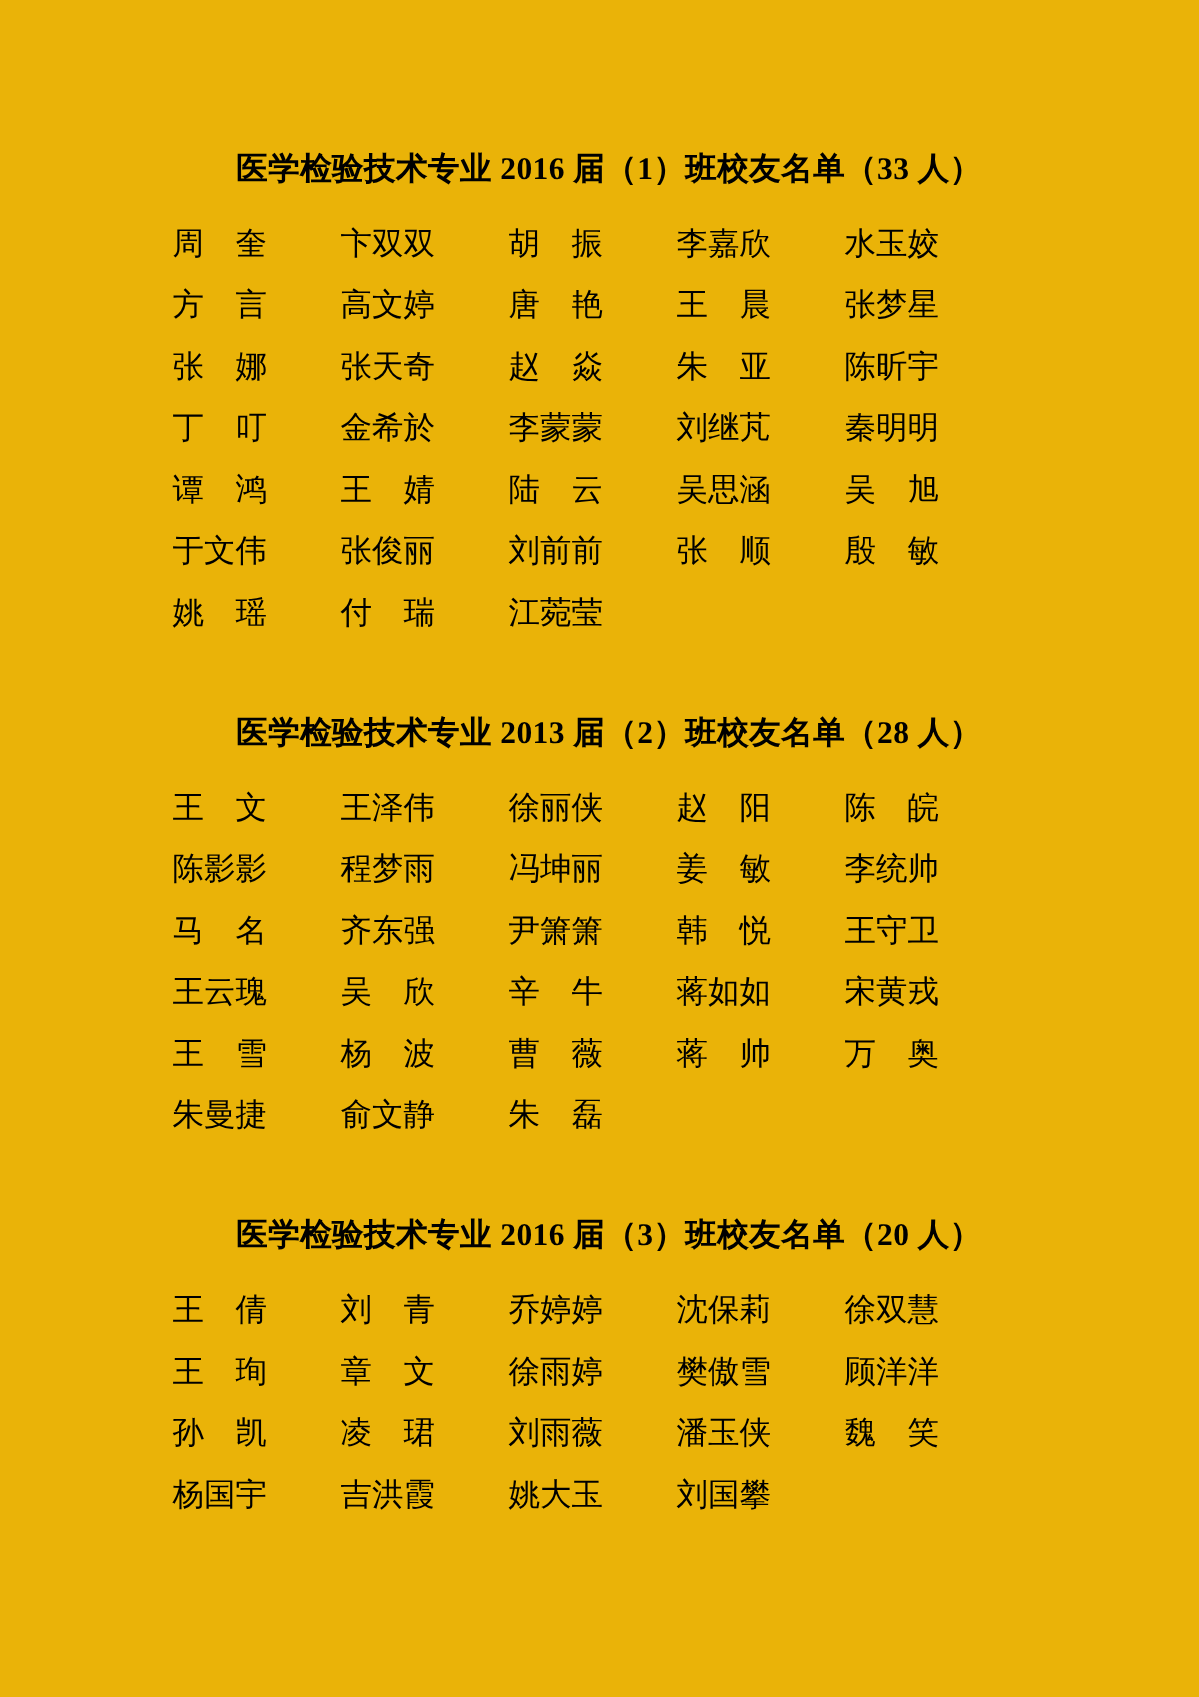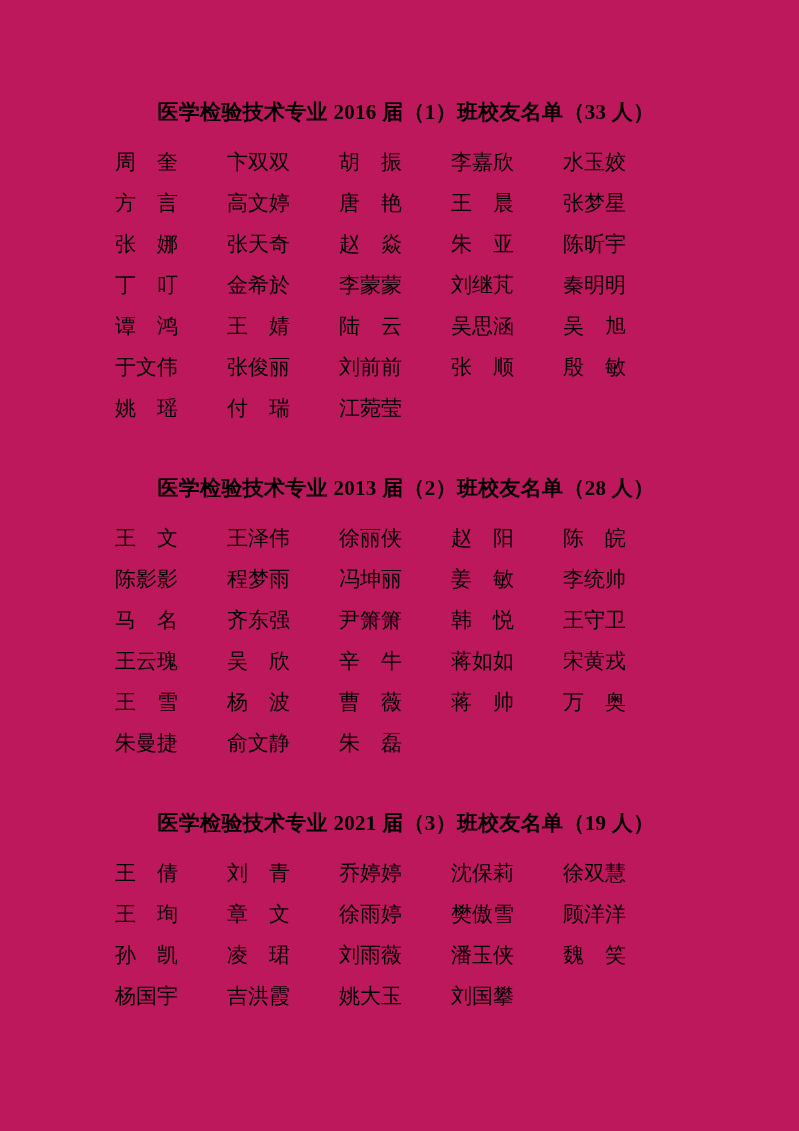--- a/index.html
+++ b/index.html
@@ -6,21 +6,21 @@
       margin: 0;
       padding: 0;
       background: #ffffff;
       color: #000000;
       font-family: "Liberation Serif", serif;
     }
     .page {
       position: relative;
       width: 799px;
       height: 1131px;
-      background: #be185d;
+      background: #eab308;
       box-sizing: border-box;
       padding: 100px 102px 0 115px;
       overflow: hidden;
     }
     .section {
       margin-bottom: 57px;
     }
     .section-title {
       font-size: 21px;
       font-weight: bold;
@@ -329,21 +329,21 @@
           <span>静</span>
         </span>
         <span class="name">
           <span>朱</span>
           <span>磊</span>
         </span>
       </div>
   </div>
 
   <div class="section">
-    <h2 class="section-title">医学检验技术专业 2021 届（3）班校友名单（19 人）</h2>
+    <h2 class="section-title">医学检验技术专业 2016 届（3）班校友名单（20 人）</h2>
     <div class="names-grid">
         <span class="name">
           <span>王</span>
           <span>倩</span>
         </span>
         <span class="name">
           <span>刘</span>
           <span>青</span>
         </span>
         <span class="name">

